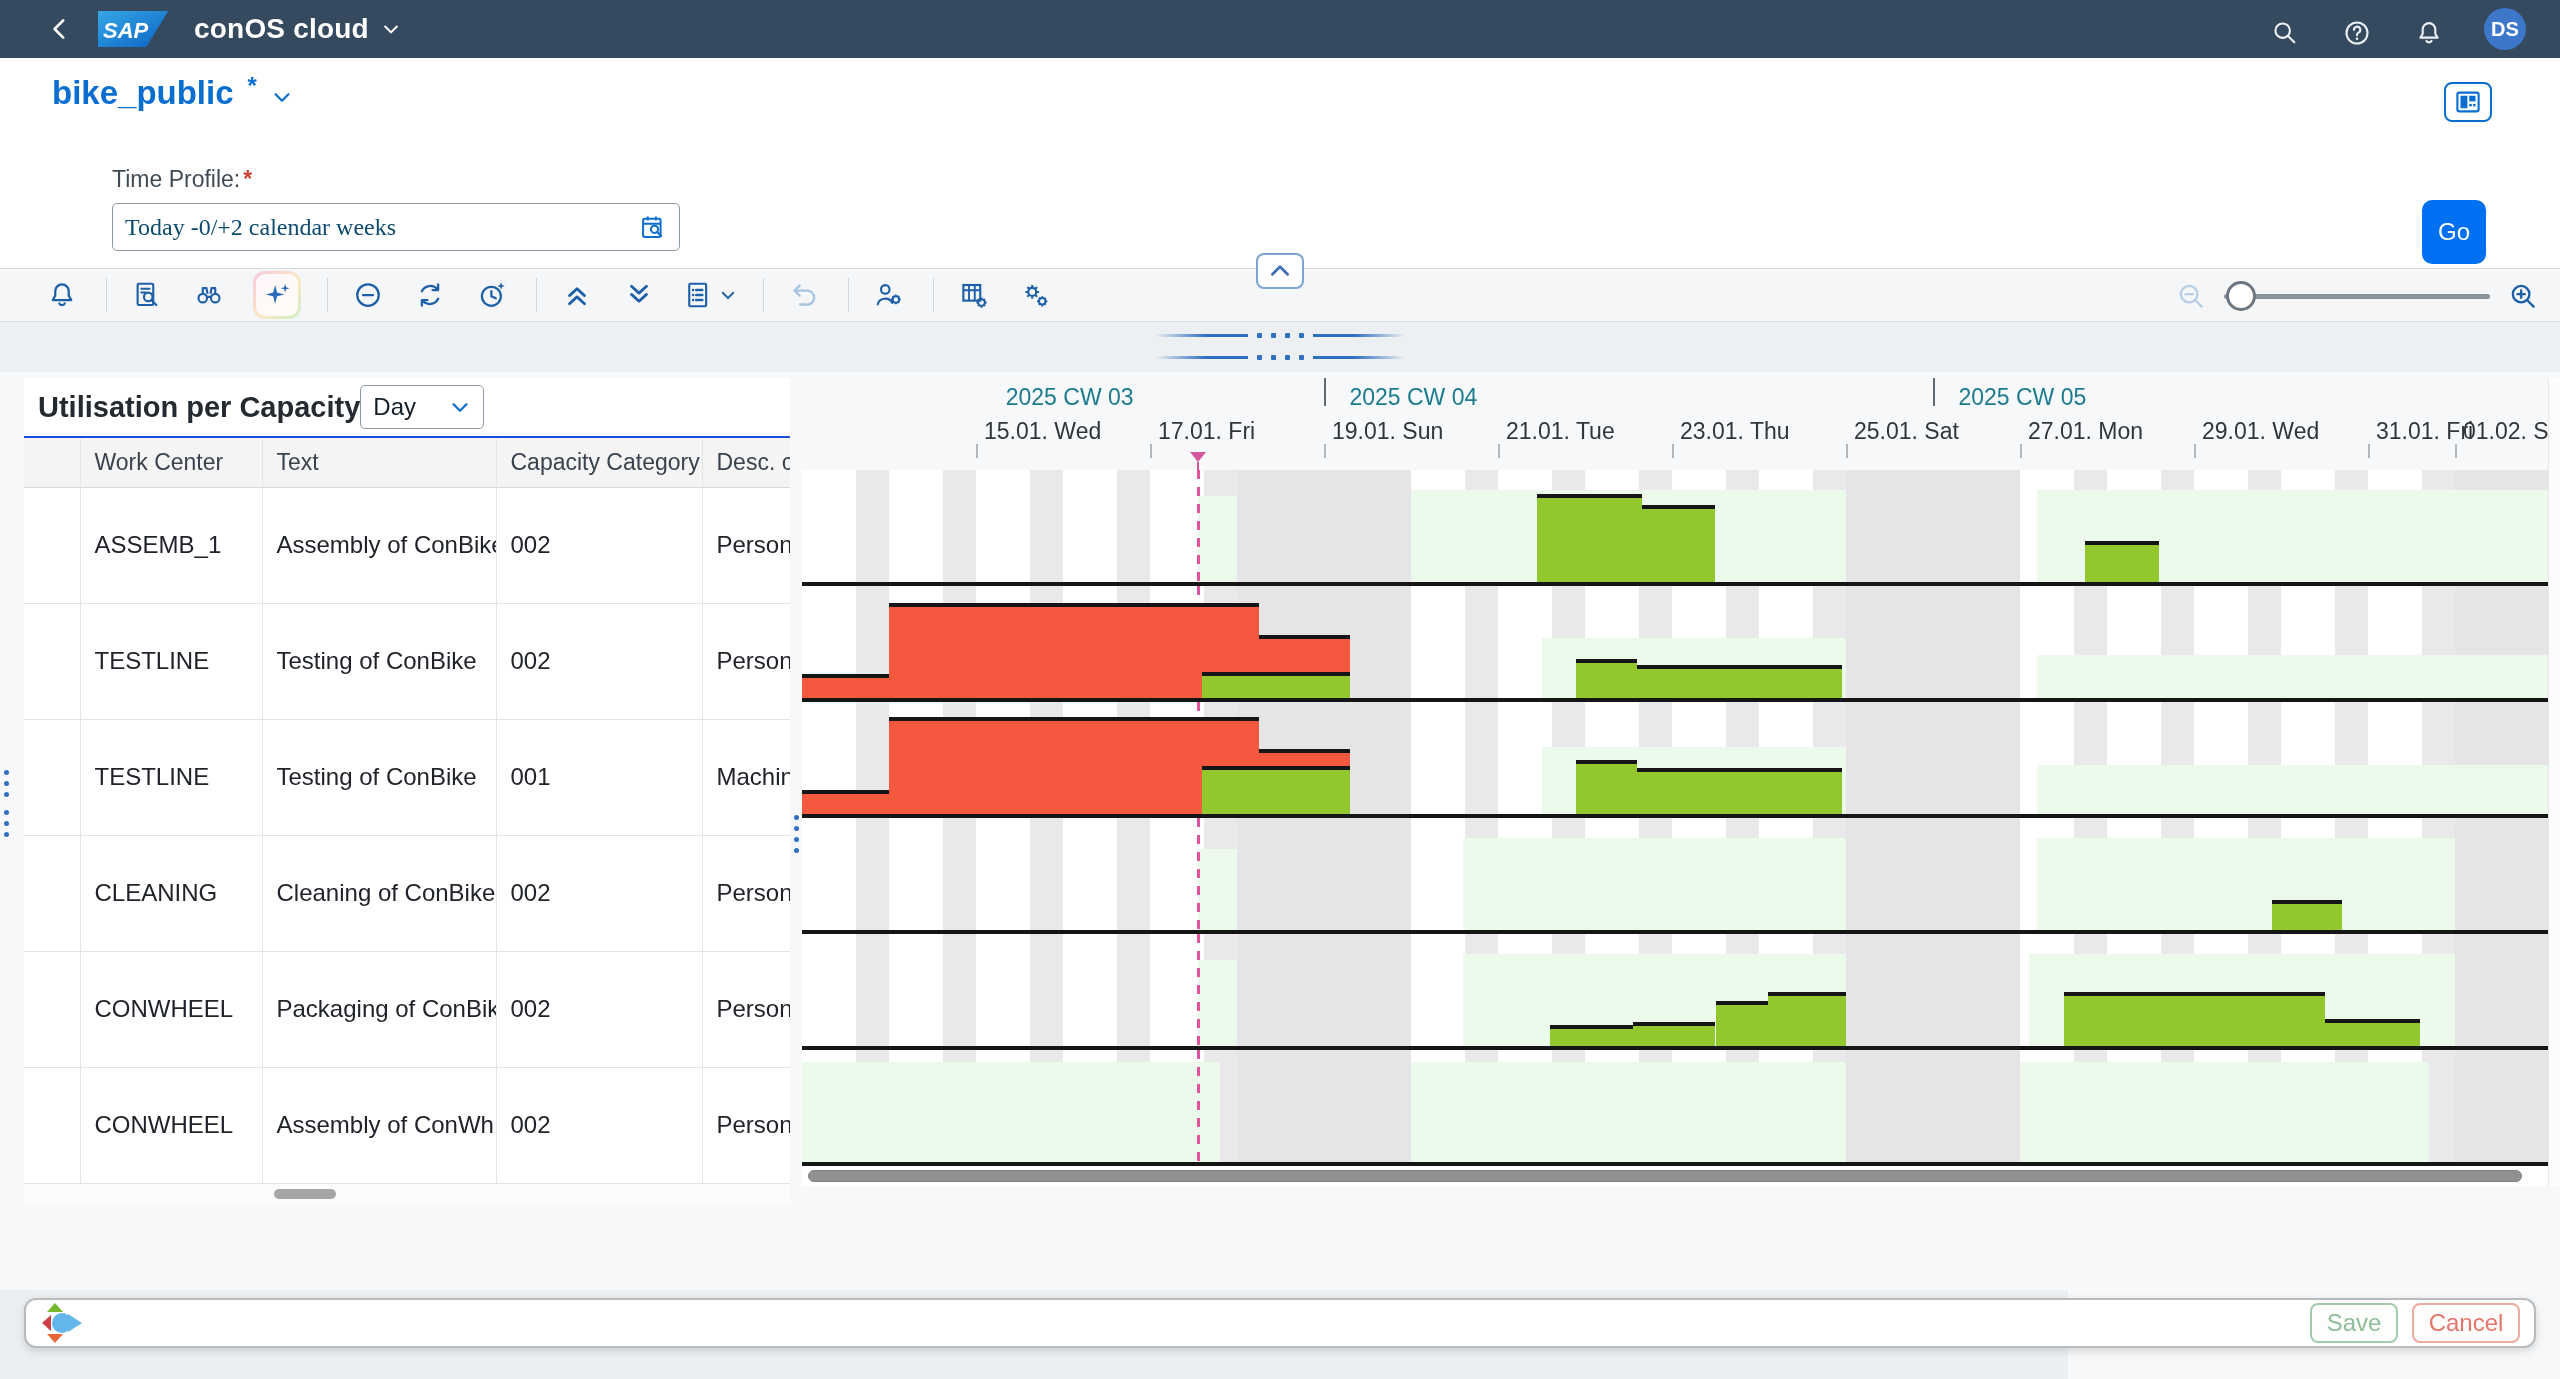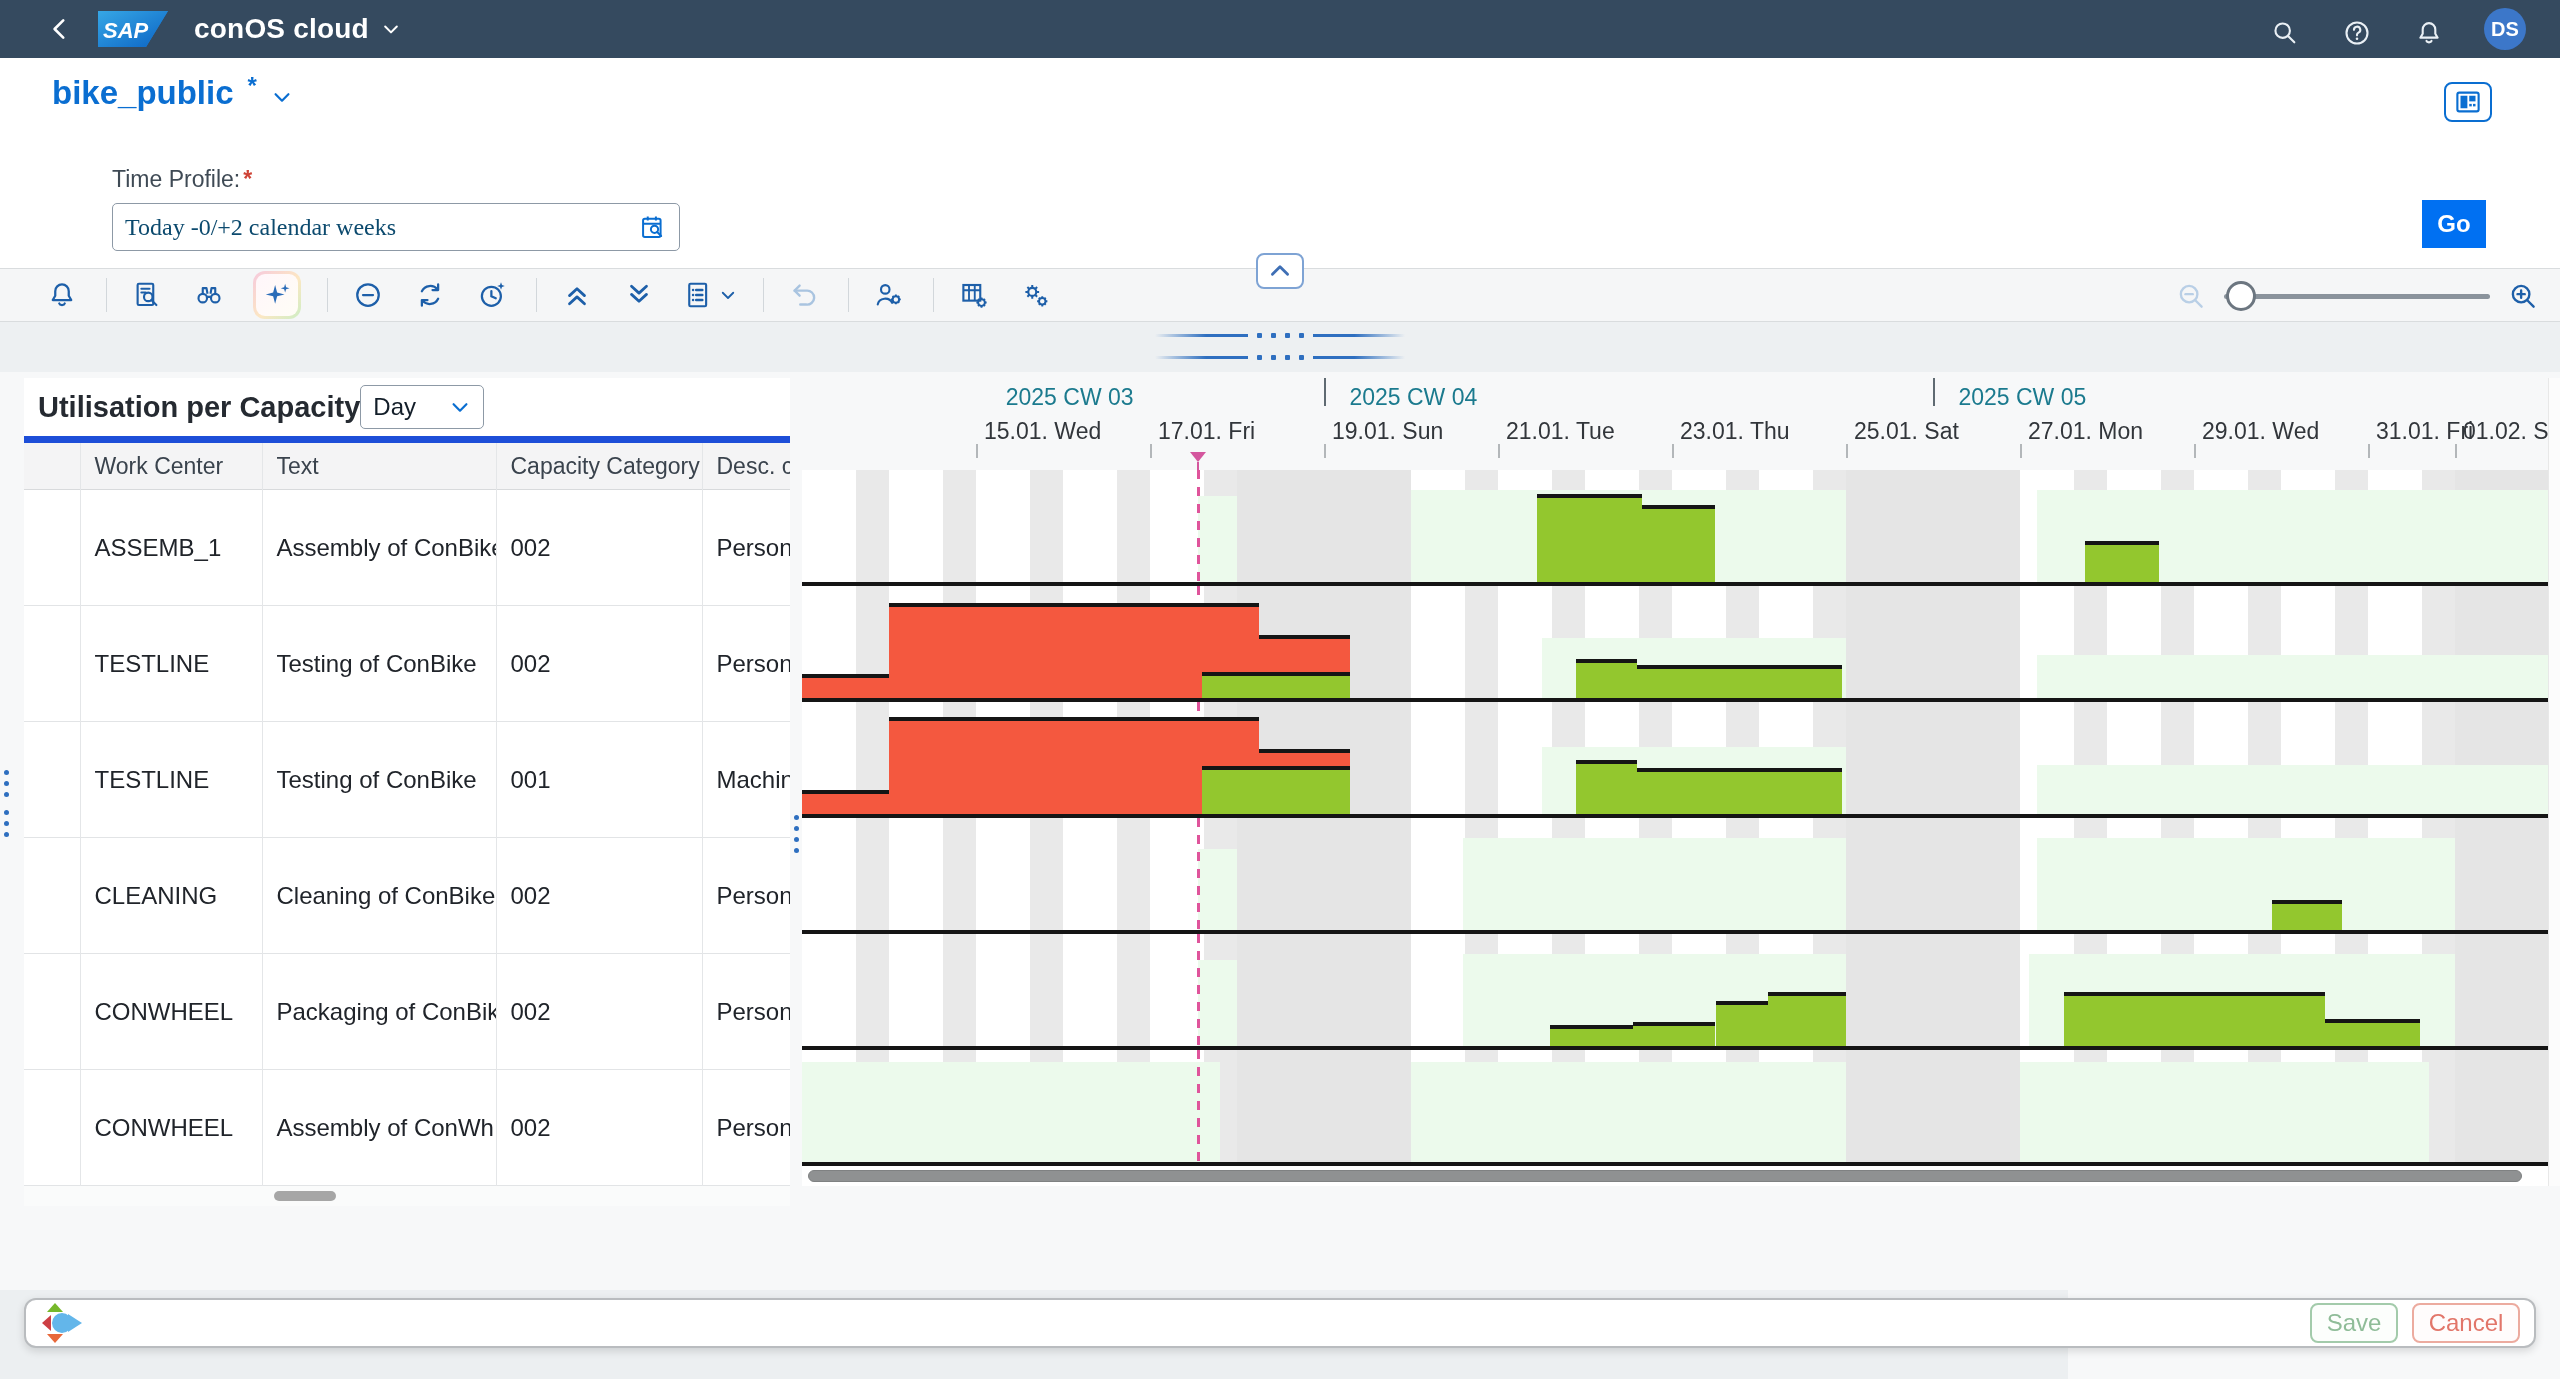--- a/index.html
+++ b/index.html
@@ -29,21 +29,21 @@
   .fgroup.g1 { left:72px;margin-left:40px; }
   .fgroup.g2 { left:672px; }
   .flabel { font-size:23px; color:#3f4a55; }
   .req { color:#cf4437; font-weight:bold; margin-left:3px; font-size:23px; }
   .finput { margin-top:10px; width:568px; height:48px; border:1px solid #8d99a6; border-radius:5px; background:#fff; display:flex; align-items:center; padding:0 12px; gap:10px; }
   .finput input { flex:1; border:none; outline:none; font-size:24px; color:#0c4a6e; font-family:Liberation Serif, serif; background:transparent; }
   .finput .ficon { color:#0a6ed1; display:flex; cursor:pointer; }
   .token { background:#eaedf0; border:1px solid #dde2e7; border-radius:6px; height:36px; display:flex; align-items:center; padding:0 10px; gap:10px; font-size:22px; color:#1d2d3e; white-space:nowrap; }
   .token .x { color:#0a6ed1; font-size:24px; cursor:pointer; }
   .more { font-size:23px; color:#1d2d3e; flex:1; }
-  .go-btn { position:absolute; right:74px; top:142px; width:64px; height:48px; background:#0070f2; color:#fff; border:none; border-radius:0; font-size:24px; font-weight:bold; font-family:inherit; cursor:pointer; }
+  .go-btn { position:absolute; right:74px; top:142px; width:64px; height:64px; background:#0070f2; color:#fff; border:none; border-radius:10px; font-size:24px; font-weight:normal; font-family:inherit; cursor:pointer; }
 
   
   .toolbar { position:absolute; left:0; top:268px; width:2560px; height:54px; background:#f5f6f7; border-top:1px solid #d9dcde; border-bottom:1px solid #d9dcde; display:flex; align-items:center; padding-left:44px; }
   .tbtn { width:36px; height:38px; display:flex; align-items:center; justify-content:center; color:#1d5fa9; cursor:pointer; margin-right:26px; }
   .tbtn.disabled { color:#a9c4e0; cursor:default; }
   .tsep { width:1px; height:34px; background:#d2d7db; margin:0 22px 0 0; }
   .ai-btn { width:48px; height:48px; border-radius:12px; background:linear-gradient(135deg,#f6c9dd 0%,#fce7c3 55%,#cdeec4 100%); padding:3px; margin-right:26px; cursor:pointer; }
   .ai-btn .inner { width:100%; height:100%; border-radius:9px; background:linear-gradient(135deg,#fff6fa,#fffdf6); display:flex; align-items:center; justify-content:center; color:#2b6cb8; }
   .doc-combo { display:flex; align-items:center; color:#1d5fa9; margin-right:26px; cursor:pointer; }
   .collapse-btn { position:absolute; left:50%; top:-16px; transform:translateX(-50%); width:48px; height:36px; background:#fff; border:2px solid #7ea3d4; border-radius:8px; display:flex; align-items:center; justify-content:center; color:#3f6fb5; cursor:pointer; z-index:5; }
@@ -69,21 +69,21 @@
   .panel-left { position:absolute; left:24px; top:6px; width:766px; background:#ffffff; }
   .pl-titlerow { height:58px; display:flex; align-items:center; padding:0 16px 0 14px; }
   .pl-title { font-size:29px; font-weight:bold; color:#252a31; }
   .day-select { width:124px; height:44px; border:1px solid #8d99a6; border-radius:5px; background:#fff; display:flex; align-items:center; justify-content:space-between; padding:0 12px; cursor:pointer; }
   .day-select span { font-size:24px; color:#131e29; }
   .day-select .chev { color:#0a6ed1; display:flex; }
 
   table.wc { border-collapse:collapse; width:766px; table-layout:fixed; }
   table.wc th, table.wc td { border-right:1px solid #e4e6e8; font-weight:normal; text-align:left; padding-left:14px; overflow:hidden; white-space:nowrap; }
   table.wc th:last-child, table.wc td:last-child { border-right:none; }
-  table.wc thead tr { height:50px; background:#f4f4f5; border-top:7px solid #1d4ed8; border-bottom:1px solid #d8dadc; }
+  table.wc thead tr { height:50px; background:#f4f4f5; border-top:2px solid #1d4ed8; border-bottom:1px solid #d8dadc; }
   table.wc th { font-size:23px; color:#3a434d; }
   table.wc tbody tr { height:116px; border-bottom:1px solid #e2e4e6; background:#fff; cursor:pointer; }
   table.wc td { font-size:24px; color:#20242a; }
   .col0{width:56px;} .col1{width:182px;} .col2{width:234px;} .col3{width:206px;}
   .pl-scroll { position:relative; height:20px; background:#fafbfb; }
   .pl-scroll .thumb { position:absolute; left:250px; top:5px; width:62px; height:10px; border-radius:5px; background:#a6a6a6; cursor:pointer; }
 
   .vsplit { position:absolute; left:790px; top:6px; width:12px; height:822px; display:flex; align-items:center; justify-content:center; }
   .vsplit .grip { display:flex; flex-direction:column; gap:6px; cursor:col-resize; margin-top:90px; }
   .vsplit .dot { width:5px; height:5px; border-radius:50%; background:#2e6fc0; }

